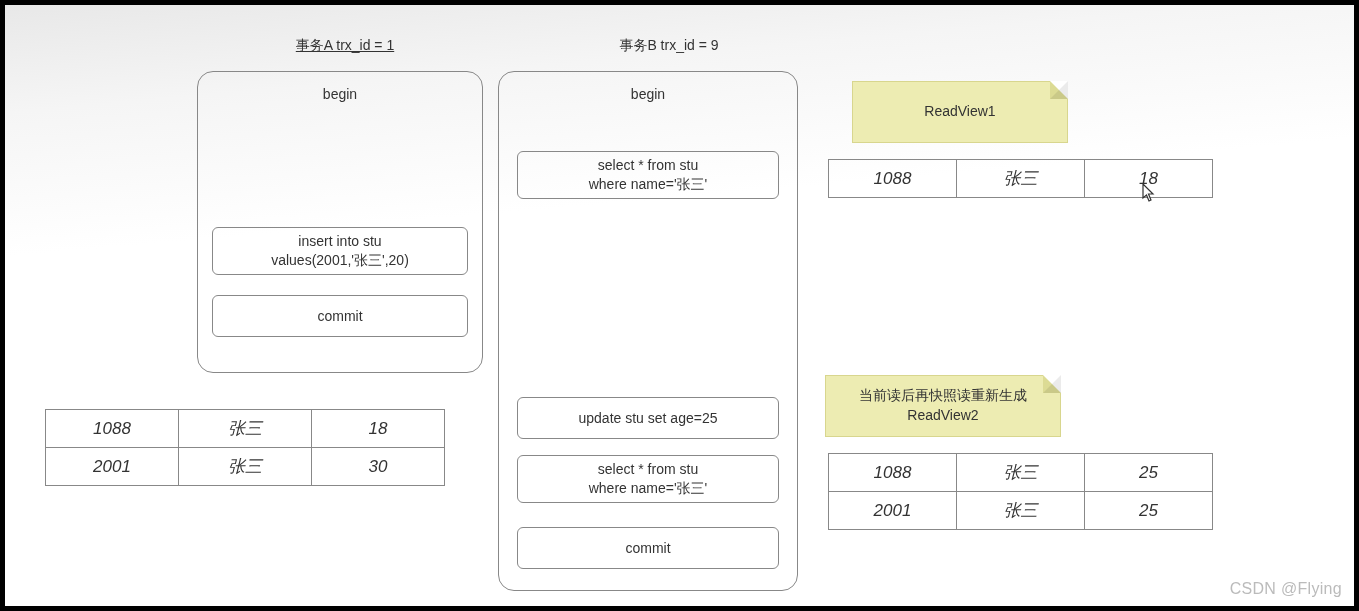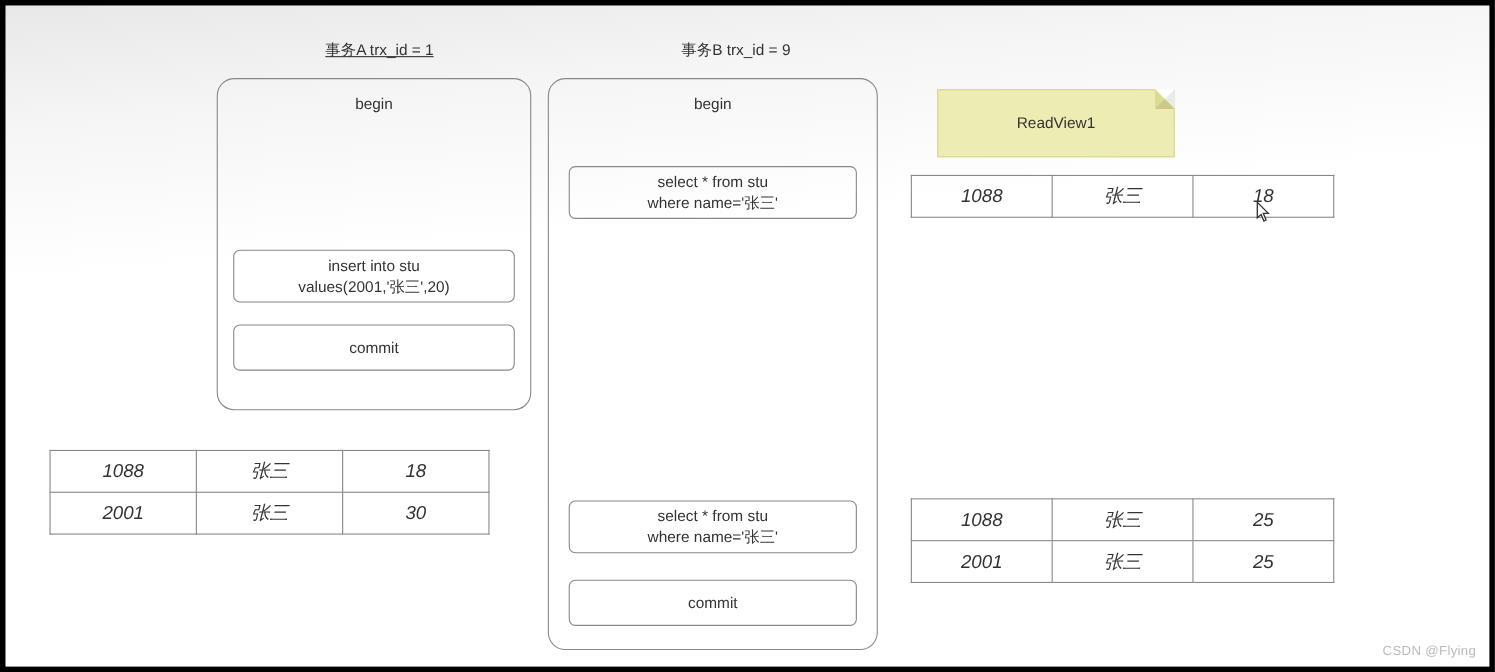--- a/index.html
+++ b/index.html
@@ -96,21 +96,21 @@
   .cursor {
     position: absolute;
     font-size: 18px;
     color: #333;
     pointer-events: none;
   }
   .watermark {
     position: absolute;
     right: 12px;
     bottom: 8px;
-    font-size: 12px;
+    font-size: 16px;
     color: #bbb;
     letter-spacing: 0.3px;
     margin-left: 29px;
   }
 </style>
 </head>
 <body>
 
 <div class="outer-frame">
 
@@ -122,20 +122,21 @@
   </div>
   <div class="step-box" style="left:207px; top:210px; width:256px; height:48px; white-space:pre-line;margin-top:12px;">insert into stu
 values(2001,'张三',20)</div>
   <div class="step-box" style="left:207px; top:290px; width:256px; height:42px;">commit</div>
 
   <div class="tx-box" style="left:493px; top:66px; width:300px; height:520px;">
     <div class="inner-label" style="left:0; right:0; top:14px;">begin</div>
   </div>
   <div class="step-box" style="left:512px; top:146px; width:262px; height:48px; white-space:pre-line;">select * from stu
 where name='张三'</div>
+  <div class="step-box" style="left:512px; top:392px; width:262px; height:42px;">update stu set age=25</div>
   <div class="step-box" style="left:512px; top:450px; width:262px; height:48px; white-space:pre-line;">select * from stu
 where name='张三'</div>
   <div class="step-box" style="left:512px; top:522px; width:262px; height:42px;">commit</div>
 
   <div class="note" style="left:847px; top:76px; width:216px; height:62px;">
     <span>ReadView1</span>
     <div class="dog-ear"></div>
   </div>
 
   <table class="tbl" style="left:823px; top:154px; width:385px;">
@@ -146,20 +147,25 @@
       <td style="width:33.3%;">18</td>
     </tr>
   </tbody>
     </table>
   <div class="cursor" style="left:1136px; top:178px;">
     <svg width="16" height="20" viewBox="0 0 16 20">
       <path d="M2 1 L2 15 L5.5 12 L8 18 L10 17 L7.5 11 L12 11 Z" fill="#fff" stroke="#333" stroke-width="1.2"></path>
     </svg>
   </div>
 
+  <div class="note" style="left:820px; top:370px; width:236px; height:62px; white-space:pre-line;">
+    <span>当前读后再快照读重新生成
+ReadView2</span>
+    <div class="dog-ear"></div>
+  </div>
 
   <table class="tbl" style="left:823px; top:448px; width:385px;">
     <tbody>
         <tr>
       <td style="width:33.3%;">1088</td>
       <td style="width:33.3%;">张三</td>
       <td style="width:33.3%;">25</td>
     </tr>
     <tr>
       <td>2001</td>

